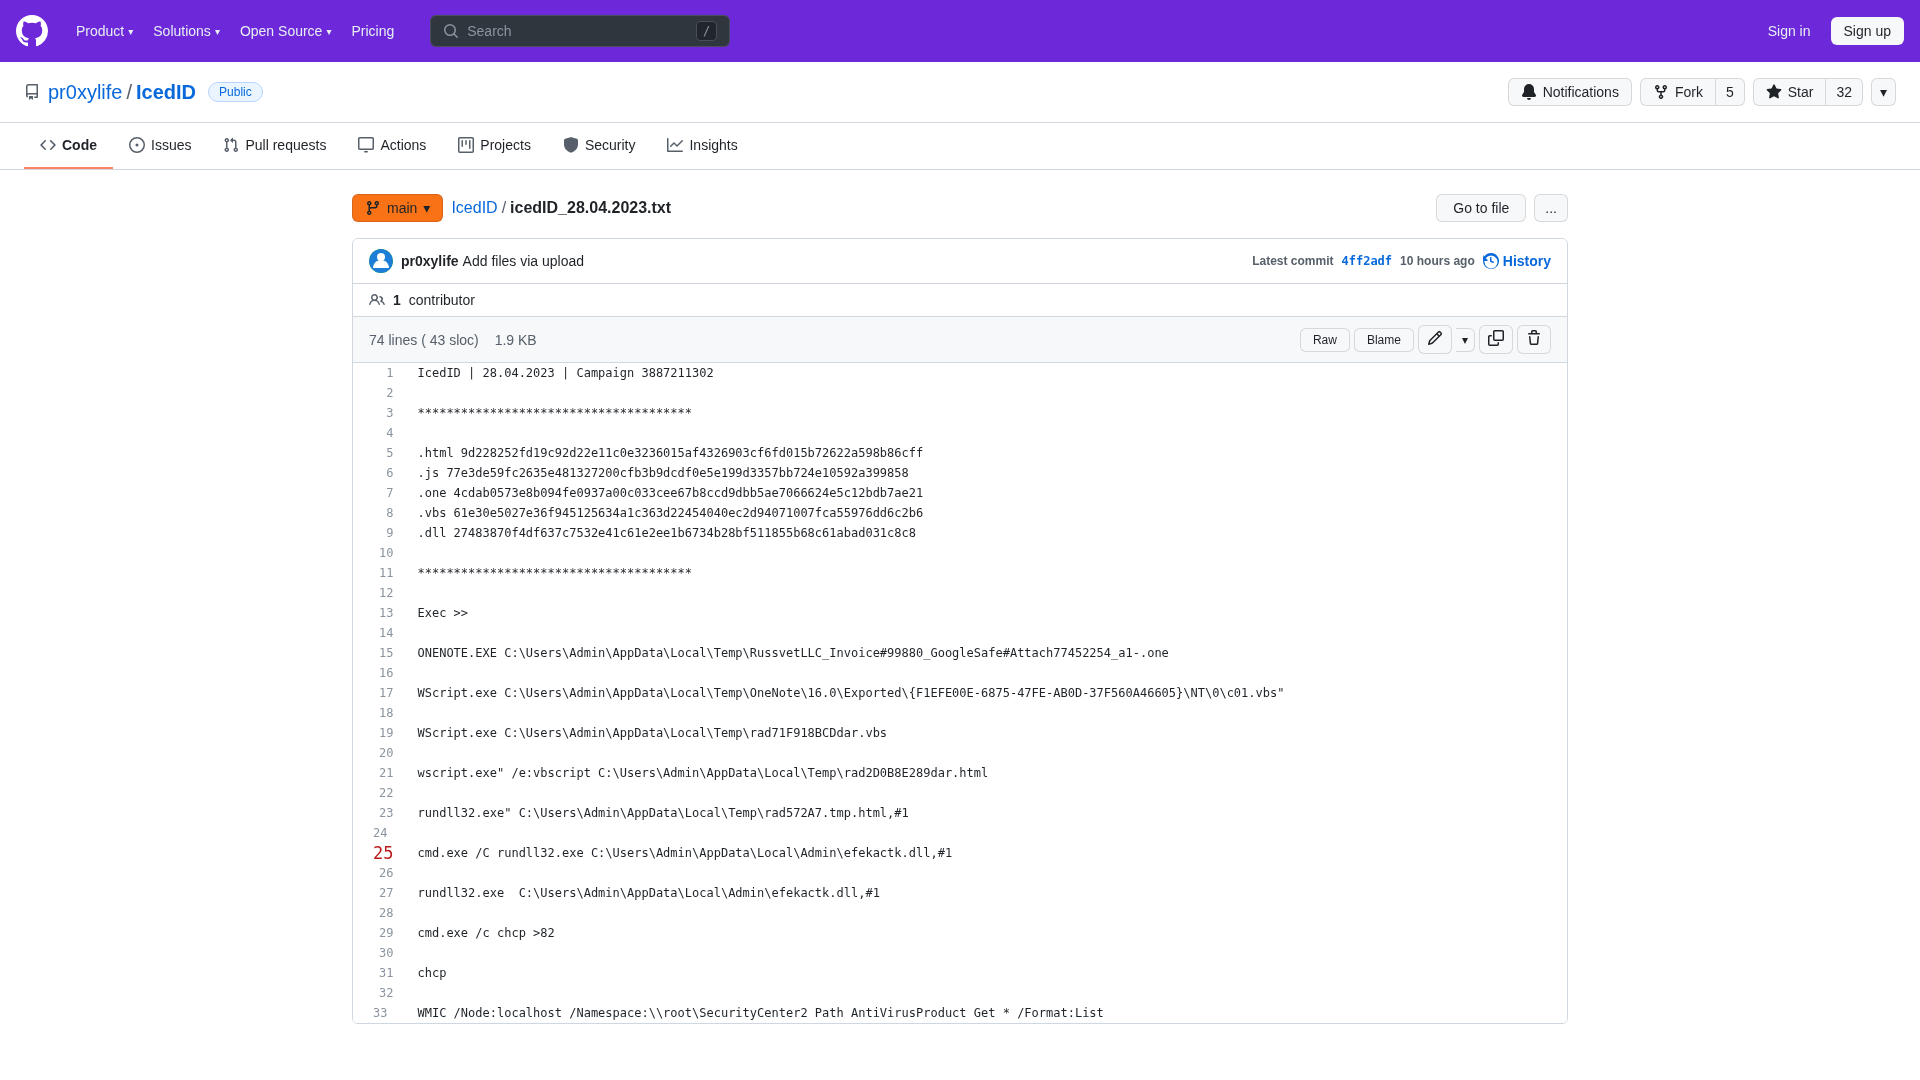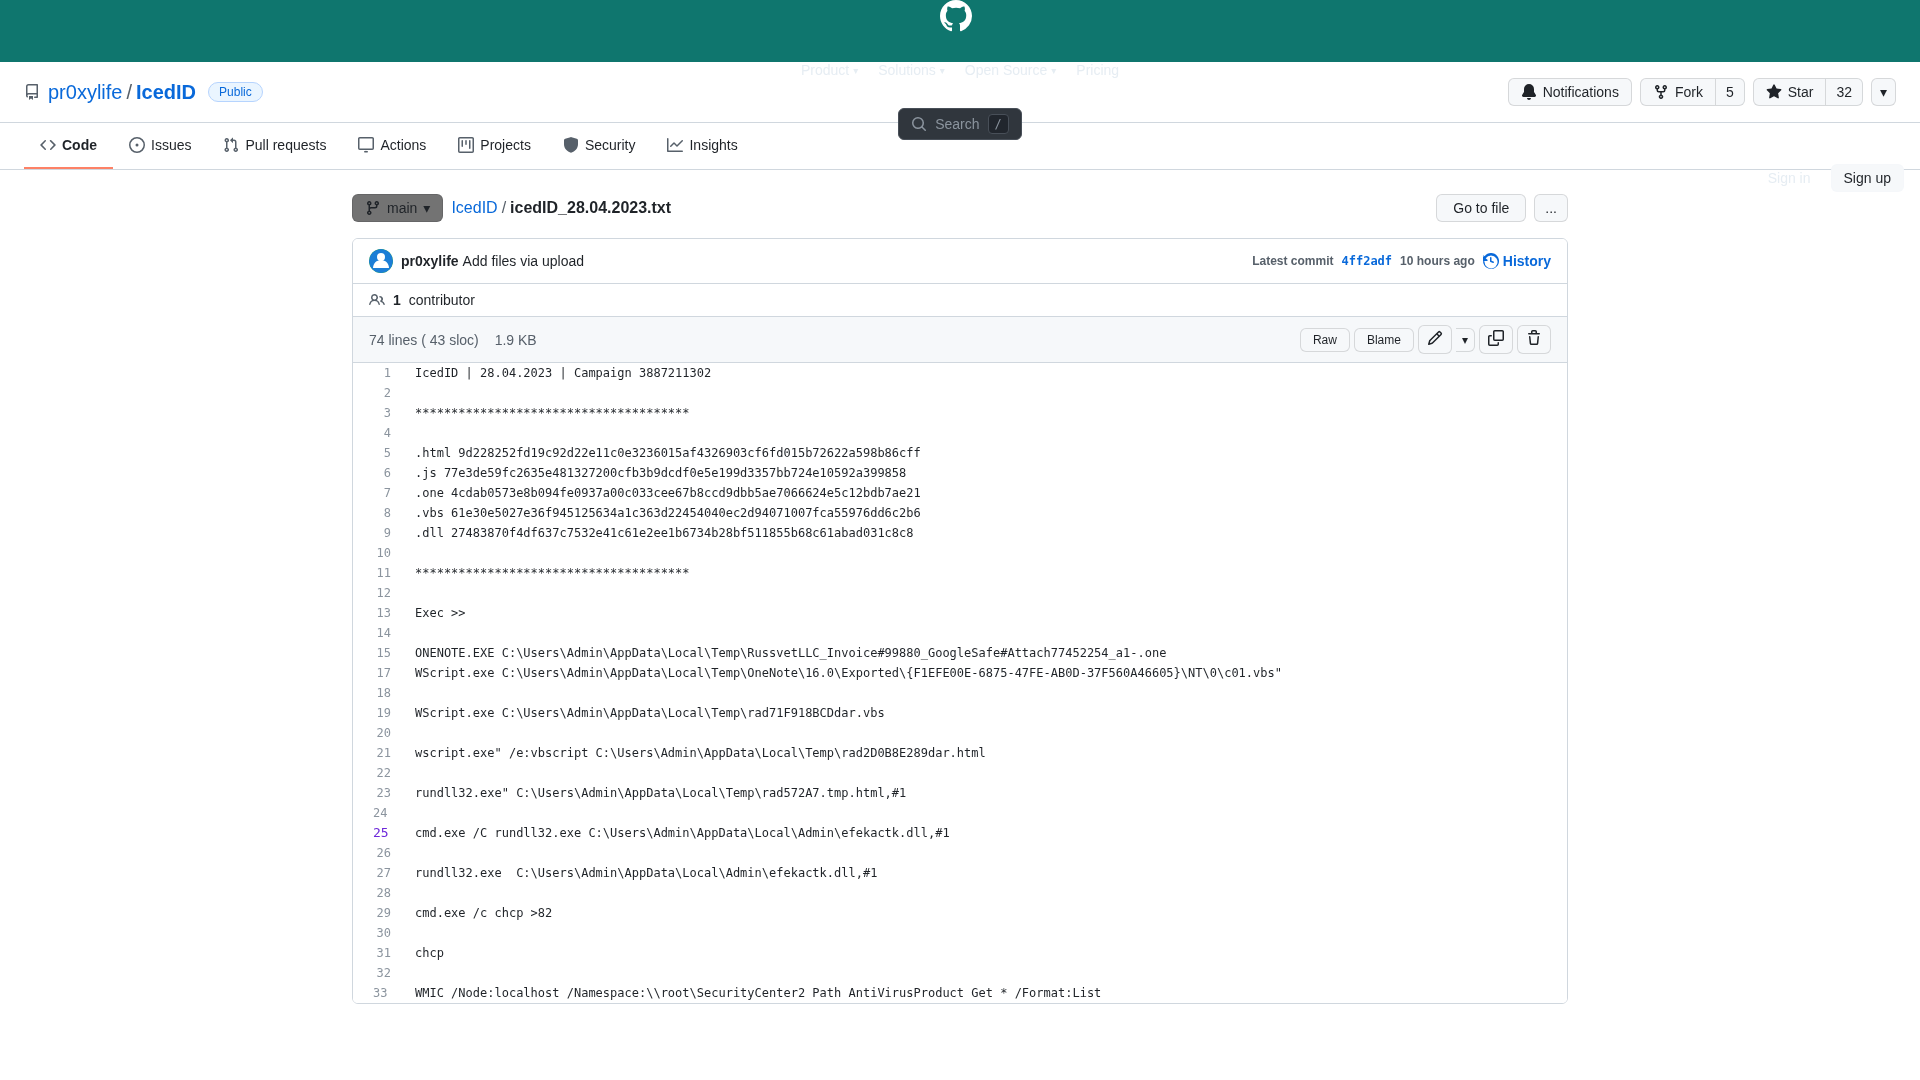--- a/index.html
+++ b/index.html
@@ -1,21 +1,21 @@
 <!DOCTYPE html>
 <html><head>
   <meta charset="utf-8">
   <style>
     * { box-sizing: border-box; margin: 0; padding: 0; }
     body { font-family: -apple-system, BlinkMacSystemFont, "Segoe UI", Helvetica, Arial, sans-serif; font-size: 14px; background: #ffffff; color: #1f2328; }
   </style>
 </head>
 <body>
 
-<nav style="background:#0f766e; color:#fff; display:flex; align-items:center; padding:0 16px; height:62px; gap:24px;flex-direction:column;">
+<nav style="background:#6d28d9; color:#fff; display:flex; align-items:center; padding:0 16px; height:62px; gap:12px;">
   <a href="#" style="color:white; display:flex; align-items:center; margin-right:8px;">
     <svg height="32" viewBox="0 0 16 16" width="32" fill="white">
       <path d="M8 0C3.58 0 0 3.58 0 8c0 3.54 2.29 6.53 5.47 7.59.4.07.55-.17.55-.38 0-.19-.01-.82-.01-1.49-2.01.37-2.53-.49-2.69-.94-.09-.23-.48-.94-.82-1.13-.28-.15-.68-.52-.01-.53.63-.01 1.08.58 1.23.82.72 1.21 1.87.87 2.33.66.07-.52.28-.87.51-1.07-1.78-.2-3.64-.89-3.64-3.95 0-.87.31-1.59.82-2.15-.08-.2-.36-1.02.08-2.12 0 0 .67-.21 2.2.82.64-.18 1.32-.27 2-.27.68 0 1.36.09 2 .27 1.53-1.04 2.2-.82 2.2-.82.44 1.1.16 1.92.08 2.12.51.56.82 1.27.82 2.15 0 3.07-1.87 3.75-3.65 3.95.29.25.54.73.54 1.48 0 1.07-.01 1.93-.01 2.2 0 .21.15.46.55.38A8.013 8.013 0 0016 8c0-4.42-3.58-8-8-8z"></path>
     </svg>
   </a>
   <div style="display:flex; align-items:center; gap:4px;">
     <a style="color:#e6edf3; text-decoration:none; padding:6px 8px; border-radius:6px; font-size:14px; font-weight:500; display:flex; align-items:center; gap:4px; cursor:pointer;">
       <span>Product</span>
       <span style="font-size:10px;">▾</span>
     </a>
@@ -131,21 +131,21 @@
     <svg width="16" height="16" viewBox="0 0 16 16" fill="#57606a">
       <path d="M1.5 1.75V13.5h13.75a.75.75 0 0 1 0 1.5H.75a.75.75 0 0 1-.75-.75V1.75a.75.75 0 0 1 1.5 0Zm14.28 2.53-5.25 5.25a.75.75 0 0 1-1.06 0L7 7.06 4.28 9.78a.751.751 0 0 1-1.042-.018.751.751 0 0 1-.018-1.042l3.25-3.25a.75.75 0 0 1 1.06 0L10 7.94l4.72-4.72a.751.751 0 0 1 1.042.018.751.751 0 0 1 .018 1.042Z"></path>
     </svg>
     <span>Insights</span>
   </a>
 </div>
 
 <div style="max-width:1280px; margin:0 auto; padding:24px 32px;">
 
   <div style="display:flex; align-items:center; gap:8px; margin-bottom:16px;">
-    <button style="background:#737373; border:1px solid rgba(31,35,40,0.15); border-radius:6px; padding:5px 12px; font-size:14px; cursor:pointer; display:flex; align-items:center; gap:6px; color:#1f2328;">
+    <button style="background:#f97316; border:1px solid rgba(31,35,40,0.15); border-radius:6px; padding:5px 12px; font-size:14px; cursor:pointer; display:flex; align-items:center; gap:6px; color:#1f2328;">
       <svg width="16" height="16" viewBox="0 0 16 16" fill="currentColor">
         <path d="M9.5 3.25a2.25 2.25 0 1 1 3 2.122V6A2.5 2.5 0 0 1 10 8.5H6a1 1 0 0 0-1 1v1.128a2.251 2.251 0 1 1-1.5 0V5.372a2.25 2.25 0 1 1 1.5 0v1.836A2.492 2.492 0 0 1 6 7h4a1 1 0 0 0 1-1v-.628A2.25 2.25 0 0 1 9.5 3.25Zm-6 0a.75.75 0 1 0 1.5 0 .75.75 0 0 0-1.5 0Zm8.25-.75a.75.75 0 1 0 0 1.5.75.75 0 0 0 0-1.5ZM4.25 12a.75.75 0 1 0 0 1.5.75.75 0 0 0 0-1.5Z"></path>
       </svg>
       <span>main</span>
       <span>▾</span>
     </button>
     <div style="display:flex; align-items:center; gap:4px; font-size:16px; flex:1;">
       <a href="#" style="color:#0969da; text-decoration:none;">IcedID</a>
       <span style="color:#57606a;">/</span>
       <span style="font-weight:600;">icedID_28.04.2023.txt</span>
@@ -281,20 +281,24 @@
             </tr>
             <tr style="">
               <td style="color: rgb(139, 148, 158); text-align: right; padding: 0px 12px 0px 20px; user-select: none; width: 1%; white-space: nowrap; min-width: 50px; vertical-align: top; line-height: 20px; font-family: SFMono-Regular, Consolas, monospace; font-size: 12px;">14</td>
               <td style="padding: 0px 12px; white-space: pre; line-height: 20px; color: rgb(31, 35, 40); font-family: SFMono-Regular, Consolas, monospace; font-size: 12px;"></td>
             </tr>
             <tr style="">
               <td style="color: rgb(139, 148, 158); text-align: right; padding: 0px 12px 0px 20px; user-select: none; width: 1%; white-space: nowrap; min-width: 50px; vertical-align: top; line-height: 20px; font-family: SFMono-Regular, Consolas, monospace; font-size: 12px;">15</td>
               <td style="padding: 0px 12px; white-space: pre; line-height: 20px; color: rgb(31, 35, 40); font-family: SFMono-Regular, Consolas, monospace; font-size: 12px;">ONENOTE.EXE C:\Users\Admin\AppData\Local\Temp\RussvetLLC_Invoice#99880_GoogleSafe#Attach77452254_a1-.one</td>
             </tr>
             <tr style="">
+              <td style="color: rgb(139, 148, 158); text-align: right; padding: 0px 12px 0px 20px; user-select: none; width: 1%; white-space: nowrap; min-width: 50px; vertical-align: top; line-height: 20px; font-family: SFMono-Regular, Consolas, monospace; font-size: 12px;">16</td>
+              <td style="padding: 0px 12px; white-space: pre; line-height: 20px; color: rgb(31, 35, 40); font-family: SFMono-Regular, Consolas, monospace; font-size: 12px;"></td>
+            </tr>
+            <tr style="">
               <td style="color: rgb(139, 148, 158); text-align: right; padding: 0px 12px 0px 20px; user-select: none; width: 1%; white-space: nowrap; min-width: 50px; vertical-align: top; line-height: 20px; font-family: SFMono-Regular, Consolas, monospace; font-size: 12px;">17</td>
               <td style="padding: 0px 12px; white-space: pre; line-height: 20px; color: rgb(31, 35, 40); font-family: SFMono-Regular, Consolas, monospace; font-size: 12px;">WScript.exe C:\Users\Admin\AppData\Local\Temp\OneNote\16.0\Exported\{F1EFE00E-6875-47FE-AB0D-37F560A46605}\NT\0\c01.vbs"</td>
             </tr>
             <tr style="">
               <td style="color: rgb(139, 148, 158); text-align: right; padding: 0px 12px 0px 20px; user-select: none; width: 1%; white-space: nowrap; min-width: 50px; vertical-align: top; line-height: 20px; font-family: SFMono-Regular, Consolas, monospace; font-size: 12px;">18</td>
               <td style="padding: 0px 12px; white-space: pre; line-height: 20px; color: rgb(31, 35, 40); font-family: SFMono-Regular, Consolas, monospace; font-size: 12px;"></td>
             </tr>
             <tr style="">
               <td style="color: rgb(139, 148, 158); text-align: right; padding: 0px 12px 0px 20px; user-select: none; width: 1%; white-space: nowrap; min-width: 50px; vertical-align: top; line-height: 20px; font-family: SFMono-Regular, Consolas, monospace; font-size: 12px;">19</td>
               <td style="padding: 0px 12px; white-space: pre; line-height: 20px; color: rgb(31, 35, 40); font-family: SFMono-Regular, Consolas, monospace; font-size: 12px;">WScript.exe C:\Users\Admin\AppData\Local\Temp\rad71F918BCDdar.vbs</td>
@@ -313,21 +317,21 @@
             </tr>
             <tr style="">
               <td style="color: rgb(139, 148, 158); text-align: right; padding: 0px 12px 0px 20px; user-select: none; width: 1%; white-space: nowrap; min-width: 50px; vertical-align: top; line-height: 20px; font-family: SFMono-Regular, Consolas, monospace; font-size: 12px;">23</td>
               <td style="padding: 0px 12px; white-space: pre; line-height: 20px; color: rgb(31, 35, 40); font-family: SFMono-Regular, Consolas, monospace; font-size: 12px;">rundll32.exe" C:\Users\Admin\AppData\Local\Temp\rad572A7.tmp.html,#1</td>
             </tr>
             <tr style="">
               <td style="color: rgb(139, 148, 158); padding: 0px 12px 0px 20px; user-select: none; width: 1%; white-space: nowrap; min-width: 50px; vertical-align: top; line-height: 20px; font-family: SFMono-Regular, Consolas, monospace; font-size: 12px;">24</td>
               <td style="padding: 0px 12px; white-space: pre; line-height: 20px; color: rgb(31, 35, 40); font-family: SFMono-Regular, Consolas, monospace; font-size: 12px;"></td>
             </tr>
             <tr style="">
-              <td style="color: #6d28d9; text-align: left; padding: 0px 12px 0px 20px; user-select: none; width: 1%; white-space: nowrap; min-width: 50px; vertical-align: top; line-height: 20px; font-family: SFMono-Regular, Consolas, monospace; font-size: 13px;">25</td>
+              <td style="color: #b91c1c; text-align: left; padding: 0px 12px 0px 20px; user-select: none; width: 1%; white-space: nowrap; min-width: 50px; vertical-align: top; line-height: 20px; font-family: SFMono-Regular, Consolas, monospace; font-size: 17px;">25</td>
               <td style="padding: 0px 12px; white-space: pre; line-height: 20px; color: rgb(31, 35, 40); font-family: SFMono-Regular, Consolas, monospace; font-size: 12px;">cmd.exe /C rundll32.exe C:\Users\Admin\AppData\Local\Admin\efekactk.dll,#1</td>
             </tr>
             <tr style="">
               <td style="color: rgb(139, 148, 158); text-align: right; padding: 0px 12px 0px 20px; user-select: none; width: 1%; white-space: nowrap; min-width: 50px; vertical-align: top; line-height: 20px; font-family: SFMono-Regular, Consolas, monospace; font-size: 12px;">26</td>
               <td style="padding: 0px 12px; white-space: pre; line-height: 20px; color: rgb(31, 35, 40); font-family: SFMono-Regular, Consolas, monospace; font-size: 12px;"></td>
             </tr>
             <tr style="">
               <td style="color: rgb(139, 148, 158); text-align: right; padding: 0px 12px 0px 20px; user-select: none; width: 1%; white-space: nowrap; min-width: 50px; vertical-align: top; line-height: 20px; font-family: SFMono-Regular, Consolas, monospace; font-size: 12px;">27</td>
               <td style="padding: 0px 12px; white-space: pre; line-height: 20px; color: rgb(31, 35, 40); font-family: SFMono-Regular, Consolas, monospace; font-size: 12px;">rundll32.exe  C:\Users\Admin\AppData\Local\Admin\efekactk.dll,#1</td>
             </tr>

